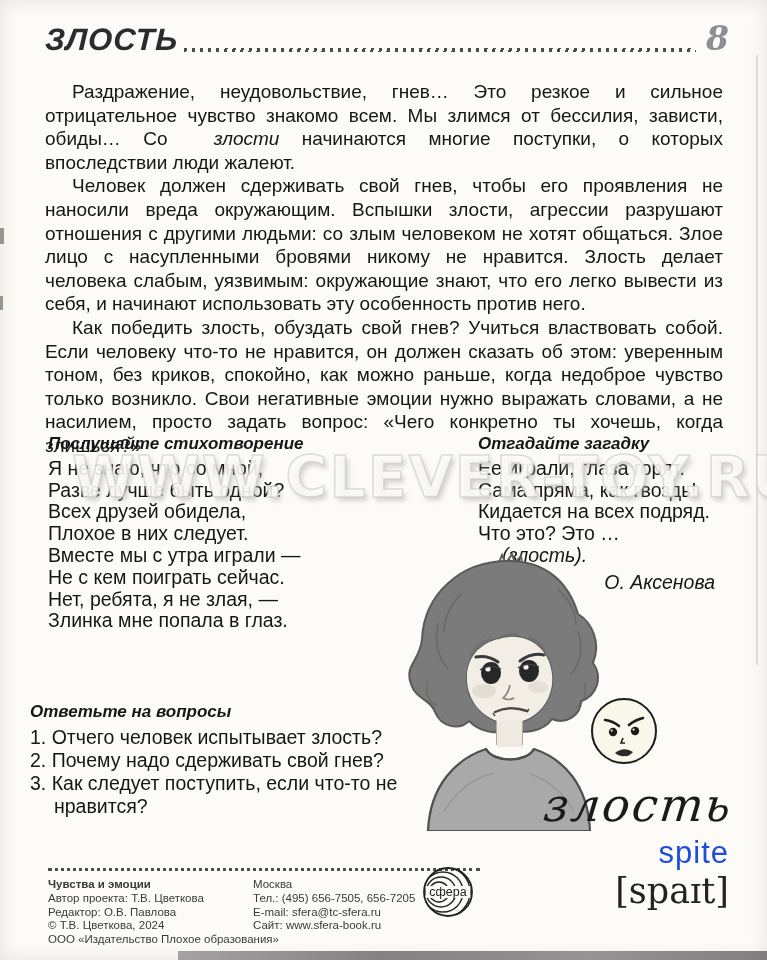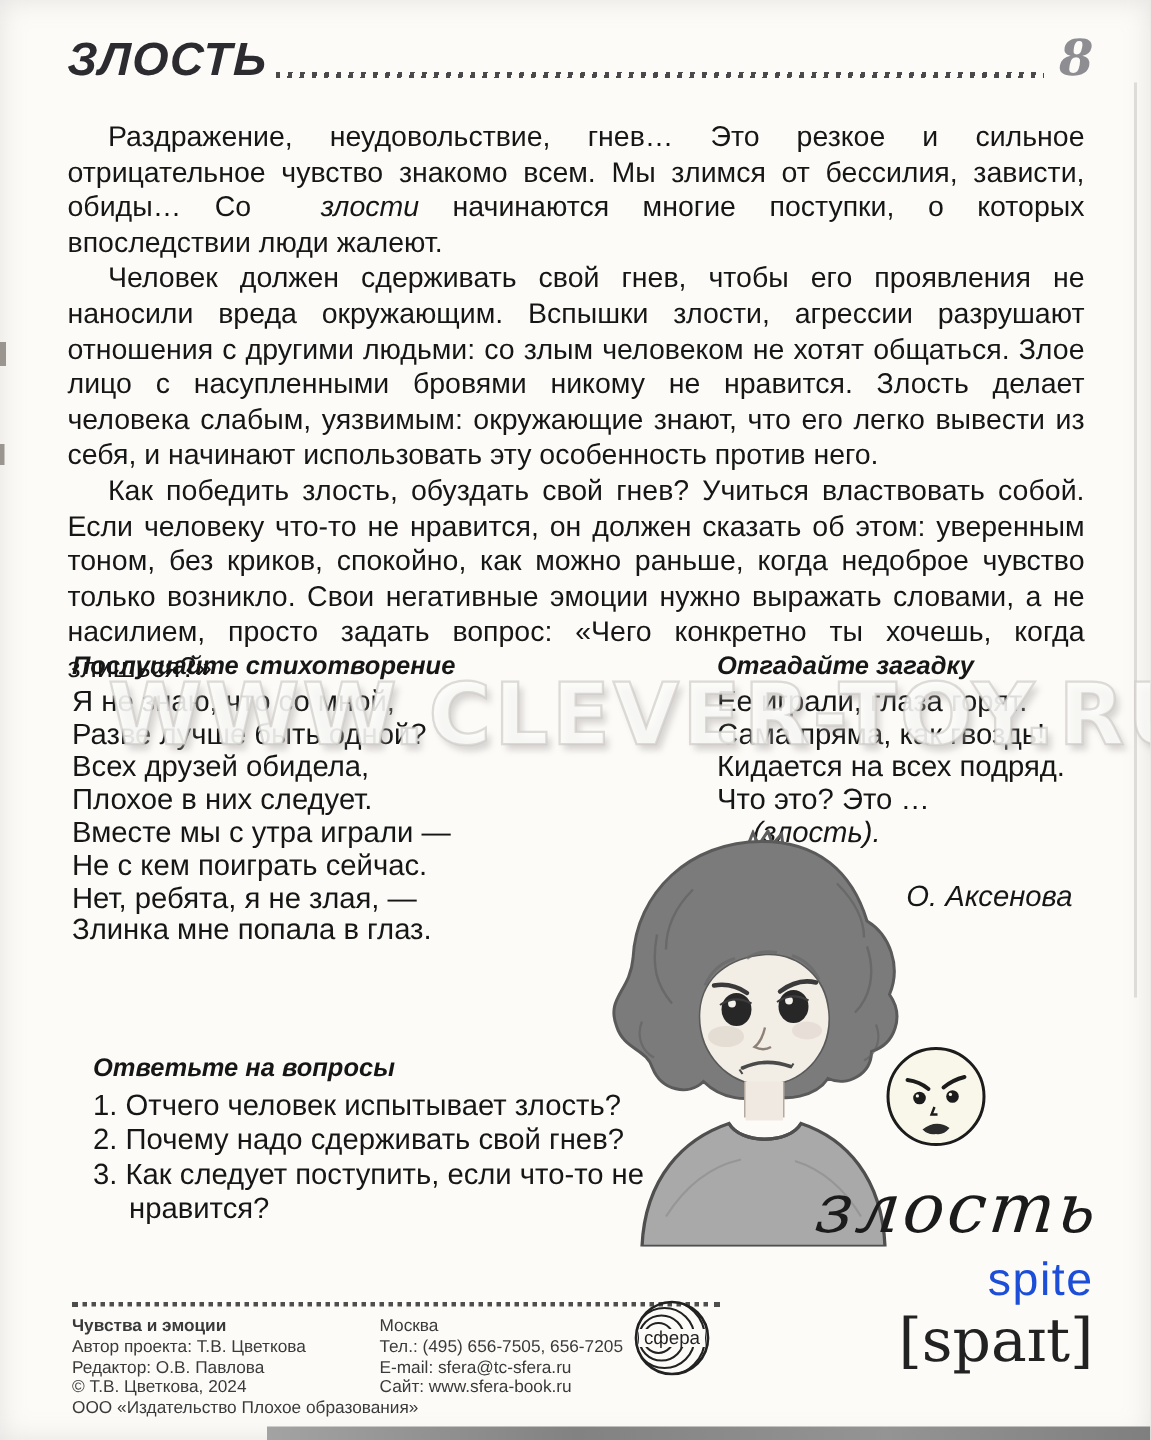--- a/index.html
+++ b/index.html
@@ -27,43 +27,43 @@
   .intro{
     position:absolute;left:45px;top:80px;width:678px;
     font-size:19px;line-height:23.6px;text-align:justify;
   }
   .intro p{margin:0;text-indent:27px;}
   .it{font-style:italic;margin-left:24px;}
   
   .col-head{font-size:17px;font-weight:bold;font-style:italic;margin:0 0 3px 0;}
   .poem{position:absolute;left:48px;top:433px;width:345px;font-size:19.5px;line-height:21.8px;}
   .riddle{position:absolute;left:478px;top:433px;width:237px;font-size:19.5px;line-height:21.8px;}
-  .riddle .author{font-style:italic;text-align:right;margin-top:21px;}
-  
-  .questions{position:absolute;left:62px;top:700px;width:388px;font-size:19.5px;line-height:23px;}
+  .riddle .author{font-style:italic;text-align:right;margin-top:5px;}
+  
+  .questions{position:absolute;left:30px;top:700px;width:388px;font-size:19.5px;line-height:23px;}
   .questions .q{padding-left:24px;text-indent:-24px;margin:0;}
   
   .watermark{
     position:absolute;left:72px;top:444px;z-index:5;pointer-events:none;
     font-family:"DejaVu Sans",sans-serif;font-weight:bold;font-size:57px;letter-spacing:2px;
     color:rgba(252,251,249,.85);
     -webkit-text-stroke:1.5px rgba(205,202,198,.65);
     text-shadow:3px 4px 4px rgba(170,167,163,.45);
     white-space:nowrap;
   }
   
   .girl{position:absolute;left:398px;top:553px;width:222px;height:278px;}
   .emoji{position:absolute;left:588px;top:695px;width:72px;height:72px;}
   .cursive{
     position:absolute;right:35px;top:778px;
     font-family:"DejaVu Serif",serif;font-style:italic;font-size:46px;color:#1b1b1b;
     transform:skewX(-6deg);letter-spacing:2px;
   }
   .eng{position:absolute;right:38px;top:835px;font-size:31px;color:#1d4ed8;letter-spacing:1px;}
-  .transcr{position:absolute;right:38px;top:871px;font-family:"DejaVu Serif",serif;font-size:40px;color:#222;}
+  .transcr{position:absolute;right:38px;top:871px;font-family:"DejaVu Serif",serif;font-size:35px;color:#222;}
   
   .foot-dots{position:absolute;left:48px;top:868px;width:432px;border-top:3px dotted #4e4e4e;}
   .foot-col{position:absolute;top:878px;font-size:11.5px;line-height:13.8px;color:#3a3a3a;}
   .foot-col.left{left:48px;}
   .foot-col.right{left:253px;}
   .foot-col .bold{font-weight:bold;}
   .logo{position:absolute;left:421px;top:865px;width:54px;height:54px;}
   
   .bottom-band{
     position:absolute;left:178px;right:0;bottom:0;height:9px;

